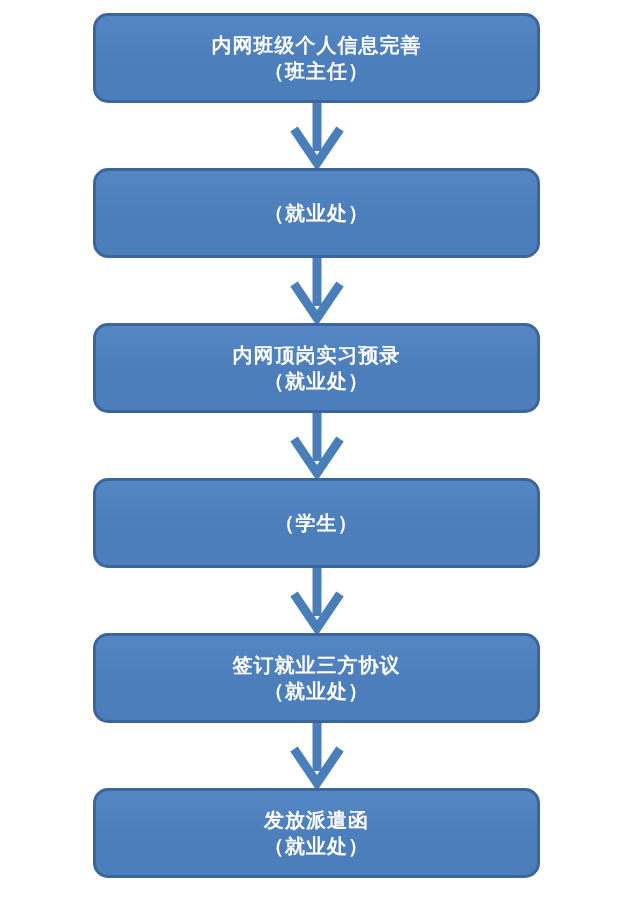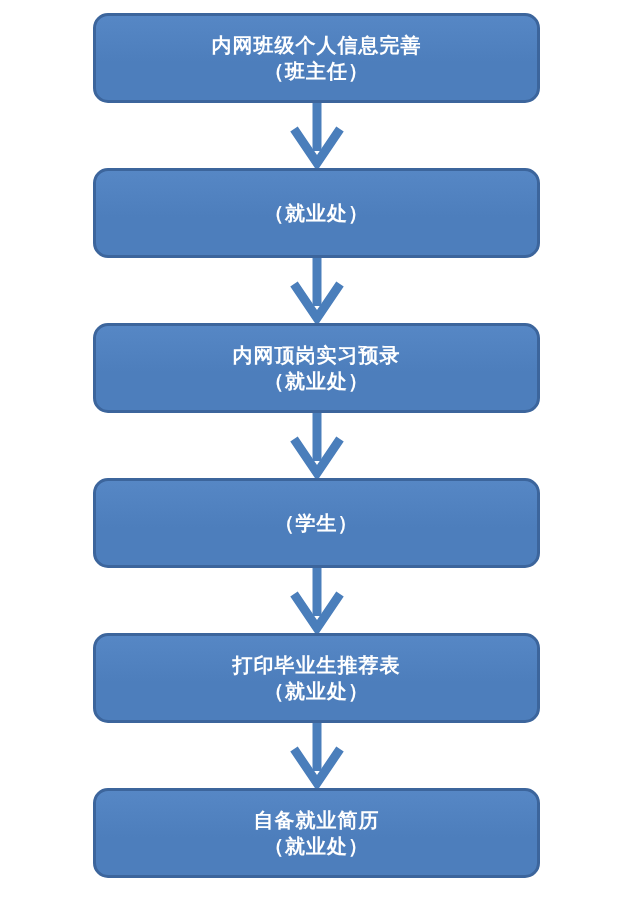--- a/index.html
+++ b/index.html
@@ -107,30 +107,30 @@
     </div>
 
     <div class="arrow-wrap">
       <svg width="60" height="65" viewBox="0 0 60 65">
         <line class="arrow-stroke" x1="30" y1="0" x2="30" y2="48"></line>
         <polyline class="arrow-stroke" points="7,26 30,60 53,26"></polyline>
       </svg>
     </div>
 
     <div class="flow-step">
-      <span>打印毕业生推荐表</span>
+      <span>签订就业三方协议</span>
       <span>（就业处）</span>
     </div>
 
     <div class="arrow-wrap">
       <svg width="60" height="65" viewBox="0 0 60 65">
         <line class="arrow-stroke" x1="30" y1="0" x2="30" y2="48"></line>
         <polyline class="arrow-stroke" points="7,26 30,60 53,26"></polyline>
       </svg>
     </div>
 
     <div class="flow-step">
-      <span>自备就业简历</span>
+      <span>发放派遣函</span>
       <span>（就业处）</span>
     </div>
 
   </div>
 </div>
 
 </body></html>

